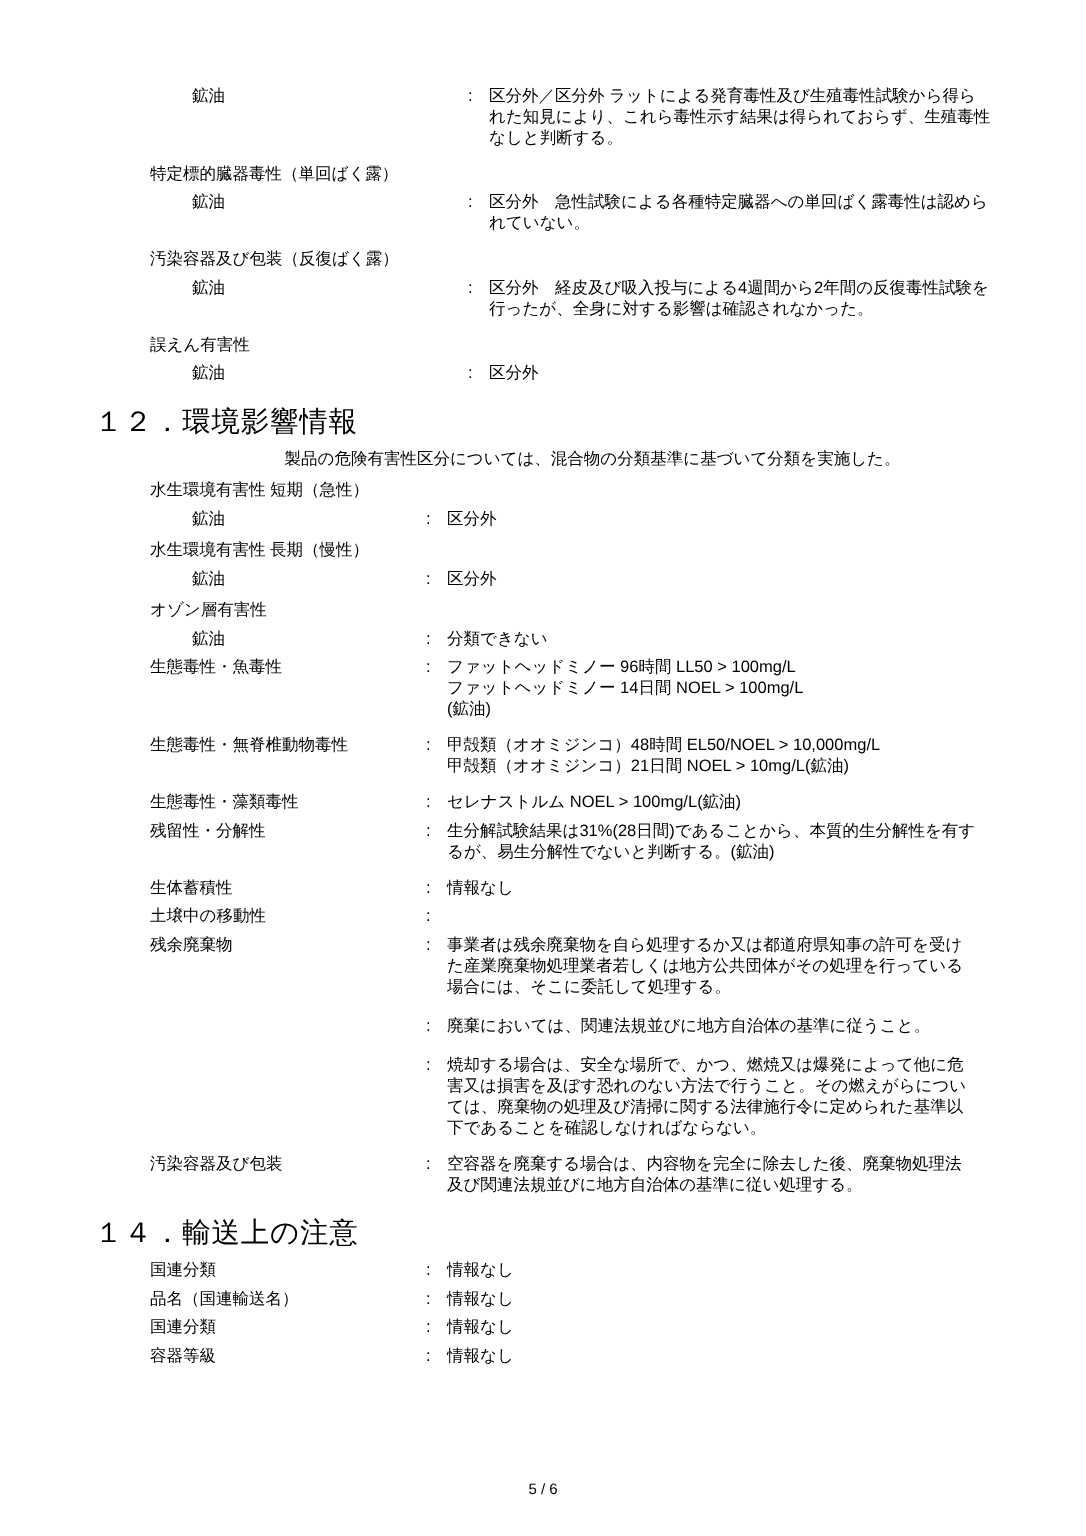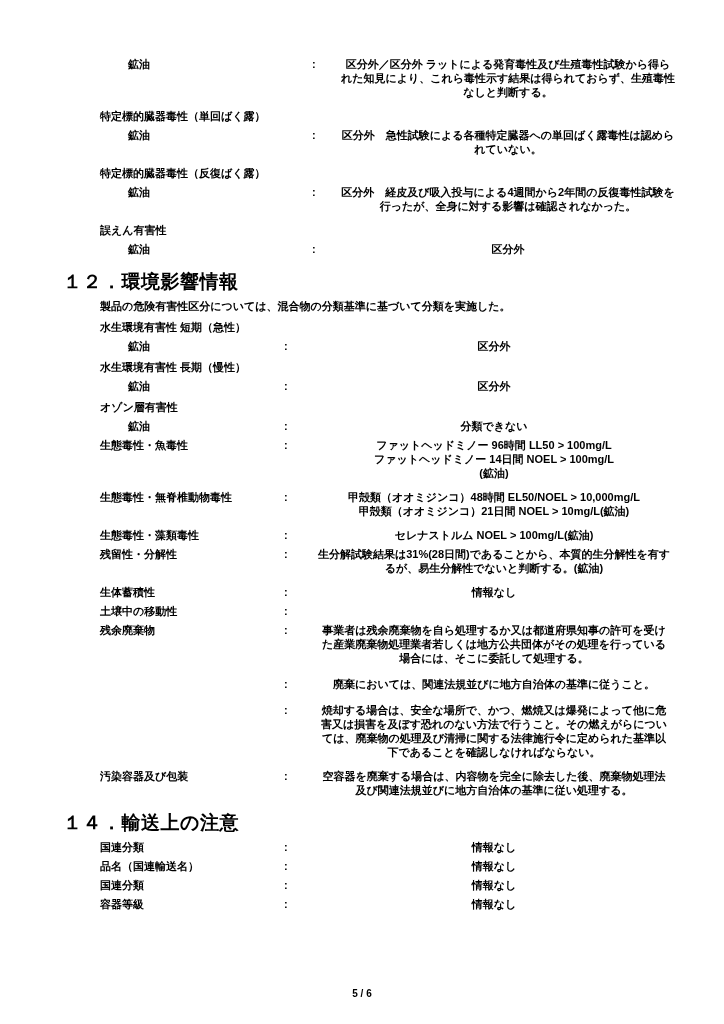--- a/index.html
+++ b/index.html
@@ -3,46 +3,46 @@
 <meta charset="utf-8">
 <style>
   html, body { margin: 0; padding: 0; background: #ffffff; }
   .page {
     position: relative;
     width: 724px;
     height: 1024px;
     background: #ffffff;
     color: #000000;
     font-family: "Liberation Sans", "DejaVu Sans", sans-serif;
-    font-weight: 700;
+    font-weight: 400;
     font-size: 11px;
     line-height: 14px;
     box-sizing: border-box;
     padding: 57px 34px 0 63px;
     overflow: hidden;
   }
   .sec-title {
     font-size: 19px;
     line-height: 18px;
     margin: 17px 0 8px 0;
     letter-spacing: 0.5px;
   }
   .sec:first-child .rows .row:first-child { margin-top: 0; }
-  .intro { margin: 0 0 6px 37px; }
+  .intro { margin: 0 0 6px 37px; text-align: center; }
   .rows .row { display: flex; align-items: flex-start; margin-top: 5px; }
   .row.group { margin-top: 7px; }
   .row.after-multi { margin-top: 10px; }
   .row.cont { margin-top: 12px; }
   .label { flex: none; }
   .label.l1 { margin-left: 37px; width: 184px; }
   .label.l2 { margin-left: 65px; width: 156px; }
   .row.group .label { width: auto; }
   .v-wide .label.l2 { width: 184px; }
   .colon { flex: none; width: 14px; }
-  .value { flex: 1; white-space: pre-line; text-align: center; }
+  .value { flex: 1; white-space: pre-line; }
   .footer {
     position: absolute;
     top: 987px;
     left: 0;
     right: 0;
     text-align: center;
     font-size: 10px;
     line-height: 13px;
   }
 </style>
@@ -63,21 +63,21 @@
           <div class="row group after-multi">
             <span class="label l1">特定標的臓器毒性（単回ばく露）</span>
           </div>
           <div class="row item">
             <span class="label l2">鉱油</span>
             <span class="colon">:</span>
             <div class="value">区分外　急性試験による各種特定臓器への単回ばく露毒性は認めら
 れていない。</div>
           </div>
           <div class="row group after-multi">
-            <span class="label l1">特定標的臓器毒性（反復ばく露）</span>
+            <span class="label l1">汚染容器及び包装（反復ばく露）</span>
           </div>
           <div class="row item">
             <span class="label l2">鉱油</span>
             <span class="colon">:</span>
             <div class="value">区分外　経皮及び吸入投与による4週間から2年間の反復毒性試験を
 行ったが、全身に対する影響は確認されなかった。</div>
           </div>
           <div class="row group after-multi">
             <span class="label l1">誤えん有害性</span>
           </div>

